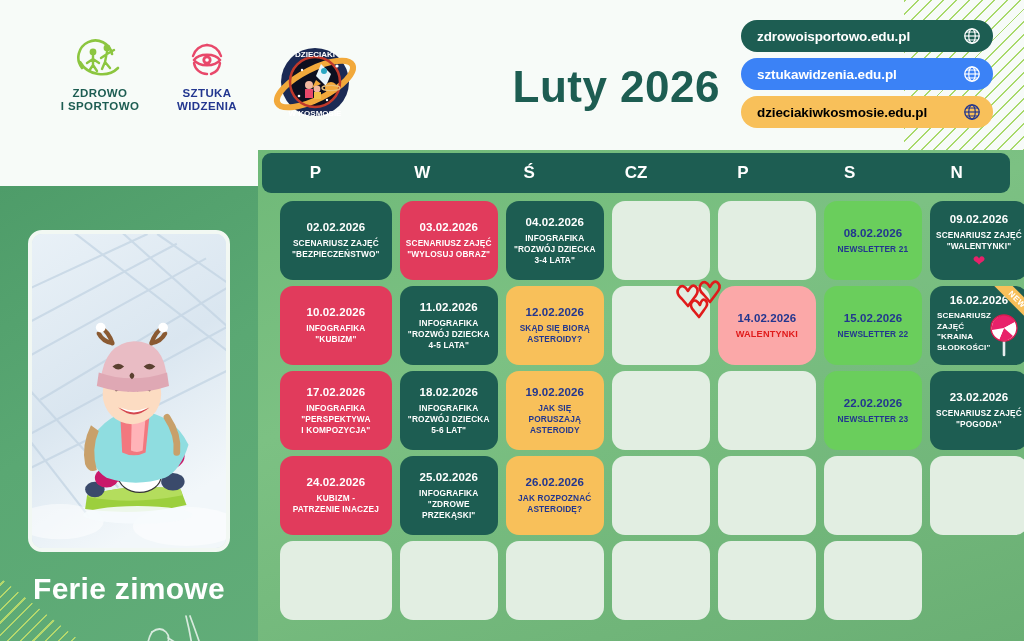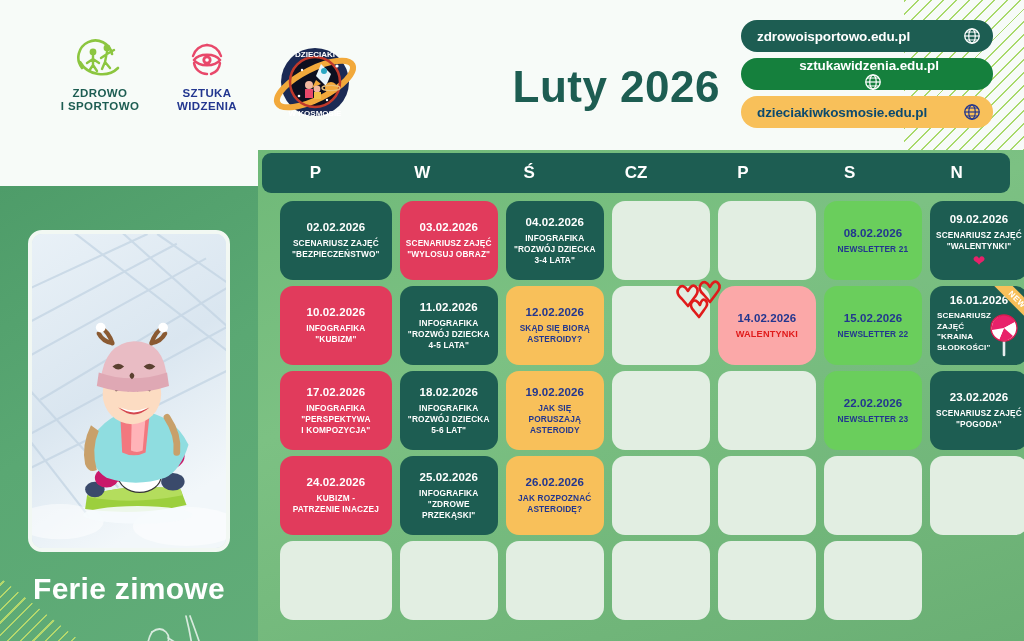--- a/index.html
+++ b/index.html
@@ -78,22 +78,22 @@
     height: 32px;
     border-radius: 16px;
     padding: 0 12px 0 16px;
     margin-bottom: 6px;
     font-size: 13.5px;
     font-weight: bold;
     letter-spacing: -.1px;
   }
   .url-badge .globe { flex: 0 0 auto; margin-left: 8px; }
   .badge-teal   { background: #1d5d52; color: #ffffff; }
-  .badge-pink   { background: #15803d; color: #ffffff; flex-direction: column; }
-  .badge-yellow { background: #f8c05a; color: #0c4a6e; justify-content: space-between; }
+  .badge-pink   { background: #3b82f6; color: #ffffff; }
+  .badge-yellow { background: #f8c05a; color: #000000; justify-content: space-between; }
 
   
   #sidebar {
     position: absolute;
     left: 0; top: 150px;
     width: 258px; height: 491px;
     background: linear-gradient(150deg, #4e9c69 0%, #5aa873 45%, #62ad79 100%);
     overflow: hidden;
     margin-top: 36px;
   }
@@ -524,21 +524,21 @@
         </svg>
       </div>
       <div class="cell-wrap">
         <div class="cell c-green">
           <div class="date">15.02.2026</div>
           <div class="desc">NEWSLETTER 22</div>
         </div>
       </div>
       <div class="cell-wrap">
         <div class="cell c-teal cell-16">
-          <div class="date">16.01.2026</div>
+          <div class="date">16.02.2026</div>
           <div class="desc">SCENARIUSZ
 ZAJĘĆ
 "KRAINA
 SŁODKOŚCI"</div>
           <svg class="deco-lollipop" viewBox="0 0 34 44">
             <line x1="17" y1="20" x2="17" y2="42" stroke="#e8eef0" stroke-width="2.6" stroke-linecap="round"></line>
             <circle cx="17" cy="15" r="13" fill="#ffffff"></circle>
             <path d="M17 15 L17 2 A13 13 0 0 1 28 9 Z" fill="#e8216a"></path>
             <path d="M17 15 L28 9 A13 13 0 0 1 26 23 Z" fill="#ffffff"></path>
             <path d="M17 15 L26 23 A13 13 0 0 1 12 27 Z" fill="#e8216a"></path>

